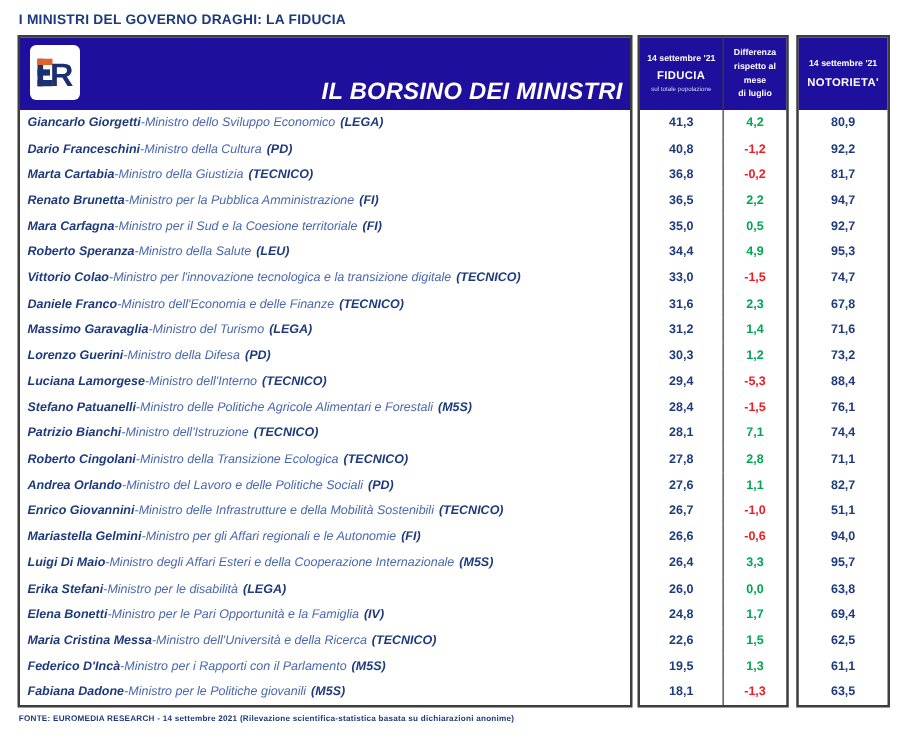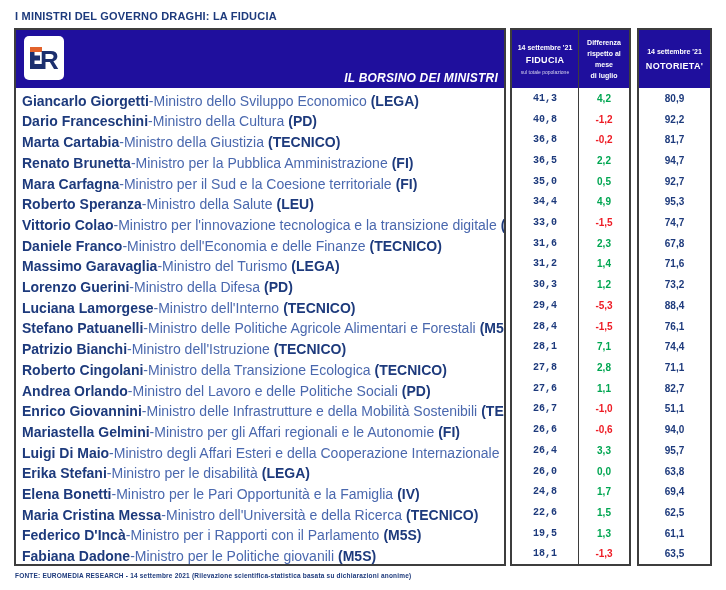--- a/index.html
+++ b/index.html
@@ -24,52 +24,52 @@
 
   .hdr { flex:0 0 58px; background:#1f0f9d; color:#fff; }
   .hdr-names { position:relative; }
   .logo {
     position:absolute; left:8px; top:6px; width:40px; height:44px;
     background:#fff; border-radius:5px;
     display:flex; align-items:center; justify-content:center;
   }
   .banner {
     position:absolute; right:6px; bottom:3px;
-    font-style:italic; font-weight:700; font-size:12px; letter-spacing:.2px;
+    font-style:italic; font-weight:700; font-size:19px; letter-spacing:.2px;
   }
   .hdr-values { display:flex; }
   .hcell { height:100%; }
   .hcell-fiducia {
     width:67px; border-right:1.5px solid #3d3d3d; text-align:center;
     display:flex; flex-direction:column; align-items:center; justify-content:center; gap:4px;
   }
   .hcell-diff { flex:1; display:flex; align-items:center; justify-content:center; text-align:center; padding:0 2px; }
   .hdate { font-size:7px; font-weight:700; }
   .hlabel { font-size:9px; font-weight:700; letter-spacing:.3px; }
   .hsub { font-size:5px; opacity:.78; }
   .hdiff { font-size:7px; font-weight:700; line-height:1.6; }
   .hdr-noto {
     display:flex; flex-direction:column; align-items:center; justify-content:center;
     gap:6px; text-align:center;
   }
 
   .tbody { flex:1; display:flex; flex-direction:column; }
   .nrow {
-    flex:1; display:flex; align-items:flex-end; padding-left:6px;
-    font-size:14px; color:#4a68ae; white-space:nowrap; overflow:hidden;
+    flex:1; display:flex; align-items:center; padding-left:6px;
+    font-size:10px; color:#4a68ae; white-space:nowrap; overflow:hidden;font-style:italic;
   }
   .nm { font-weight:700; color:#1d3a7c; }
   .rl { color:#4a68ae; }
   .pt { font-weight:700; color:#1d3a7c; margin-left:4px; }
   .vrow { flex:1; display:flex; }
   .vcell {
     flex:1; display:flex; align-items:center; justify-content:center;
     font-size:10px; font-weight:700; color:#1d3a7c;
   }
-  .vfid { flex:0 0 67px; border-right:1.5px solid #3d3d3d;font-family:Liberation Mono, monospace; }
+  .vfid { flex:0 0 67px; border-right:1.5px solid #3d3d3d; }
   .vdiff.up   { color:#00a651; }
   .vdiff.down { color:#ee1c25; }
 
   .footer {
     position:absolute; left:15px; top:572px;
     font-size:6.5px; font-weight:700; color:#1d3a7c; letter-spacing:.2px;
   }
 </style>
 </head>
 <body>

